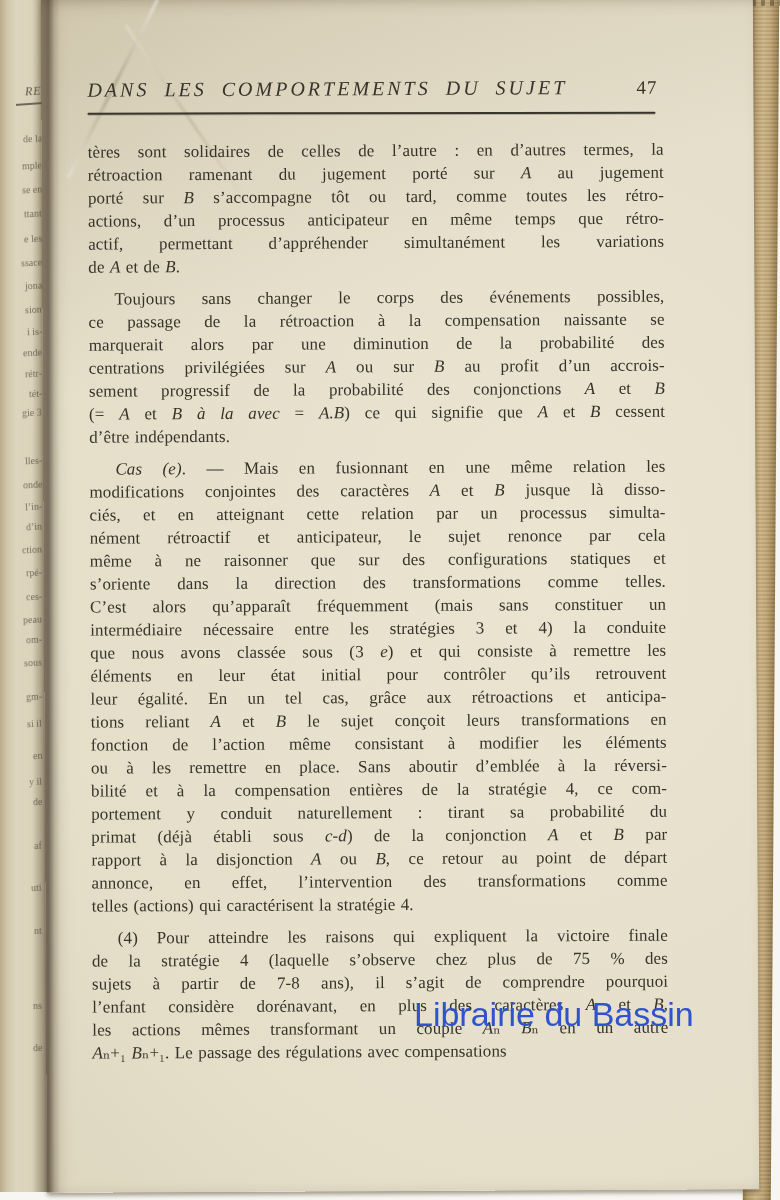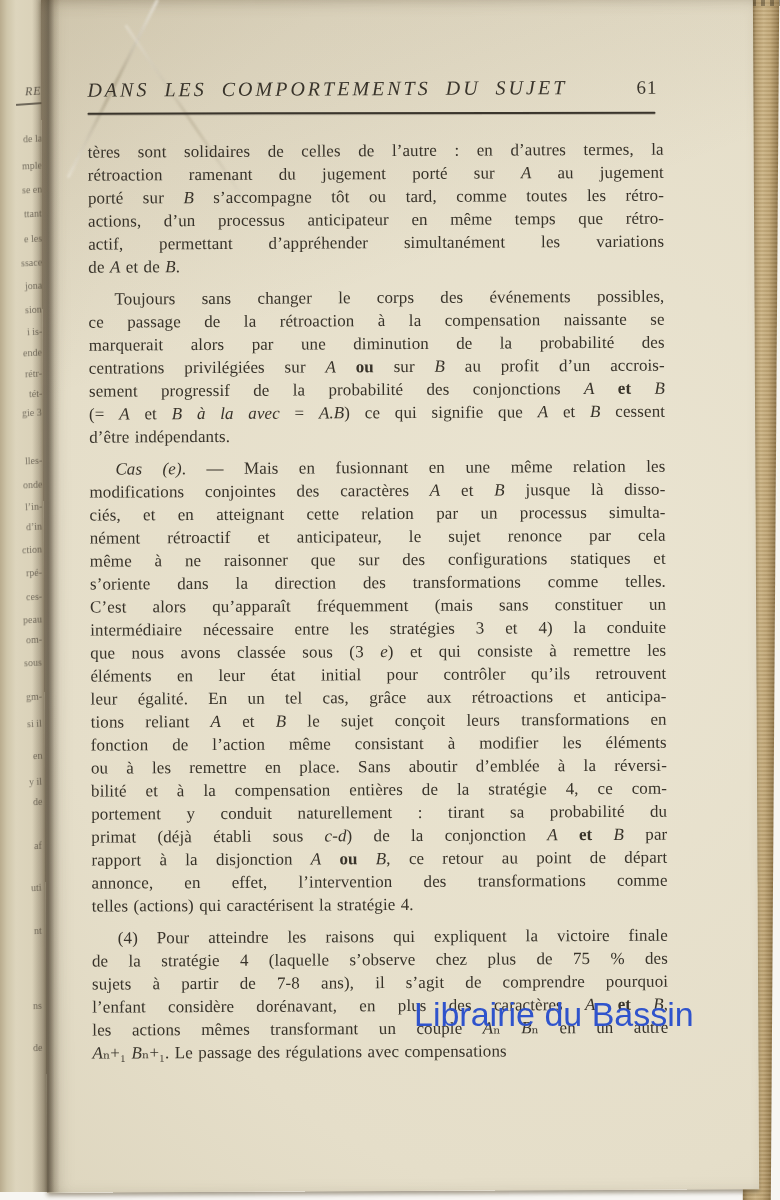--- a/index.html
+++ b/index.html
@@ -54,21 +54,21 @@
     box-shadow:0 1px 0 rgba(58,53,44,.25);}
 
   
   .text-block{position:absolute;left:46px;top:144px;width:576px;color:#38332a;
     font-size:17px;line-height:23px;}
   .para{margin:0 0 9px 0;}
   .tl{text-align:justify;text-align-last:justify;white-space:normal;
     word-spacing:1px;letter-spacing:.1px;}
   .tl.last{text-align-last:left;}
   .para.indent .tl.first{padding-left:26px;}
-  .tl b{font-weight:bold;}
+  .tl b{font-weight:normal;}
   .tl i{font-style:italic;}
 
   
   .watermark{position:absolute;left:414px;top:995px;z-index:6;
     font-family:"Liberation Sans","DejaVu Sans",sans-serif;
     font-size:34px;color:#2f53cc;white-space:nowrap;}
 </style>
 </head>
 <body>
 
@@ -117,21 +117,21 @@
     </div>
 
   <div class="gutter"></div>
 
   <div class="page">
     <div class="crease c1"></div>
     <div class="crease c2"></div>
 
     <div class="running-header">
       <span class="running-title">DANS LES COMPORTEMENTS DU SUJET</span>
-      <span class="page-number">61</span>
+      <span class="page-number">47</span>
     </div>
     <div class="header-rule"></div>
 
     <div class="text-block">
 
     <div class="para">
           <div class="tl first">tères sont solidaires de celles de l’autre : en d’autres termes, la</div>
           <div class="tl">rétroaction ramenant du jugement porté sur <i>A</i> au jugement</div>
           <div class="tl">porté sur <i>B</i> s’accompagne tôt ou tard, comme toutes les rétro-</div>
           <div class="tl">actions, d’un processus anticipateur en même temps que rétro-</div>

